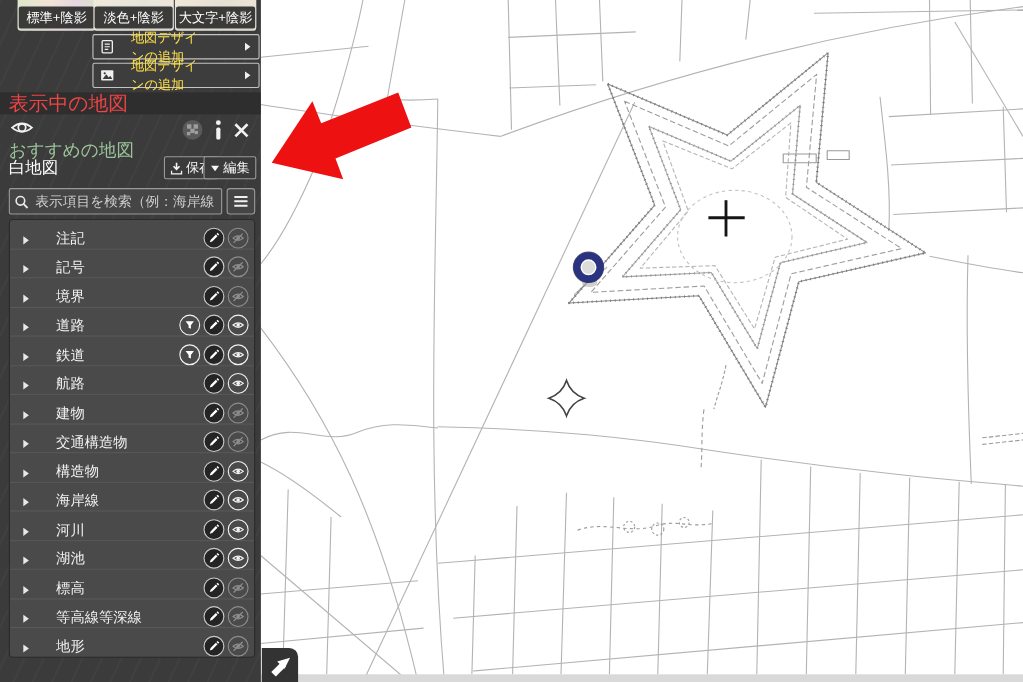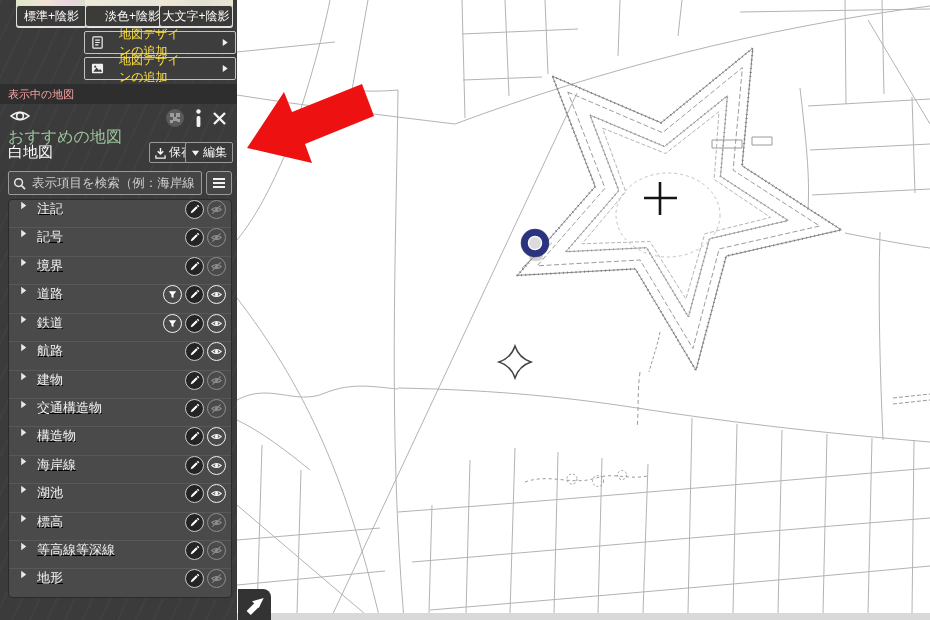--- a/index.html
+++ b/index.html
@@ -21,37 +21,37 @@
     background-image:repeating-linear-gradient(115deg,rgba(255,255,255,.025) 0 2px,transparent 2px 16px);
   }
   
   .thumb-btn{position:absolute;top:0;height:28px;border-radius:0 0 3px 3px;overflow:hidden;cursor:pointer;}
   .thumb-btn .thumb-label{
     position:absolute;left:0;right:0;bottom:1px;height:20px;line-height:20px;
     background:rgba(28,28,28,.85);border:1px solid #e0e0e0;border-radius:3px;
     color:#fff;font-size:12px;text-align:center;white-space:nowrap;
   }
   #thumb-std{left:16px;width:71px;background:linear-gradient(100deg,#dfe8c8,#f2e3d5 40%,#e8d5e0 70%,#d8e4c8);}
-  #thumb-pale{left:85px;width:73px;background:linear-gradient(100deg,#f0ead8,#e6e4da 60%,#eee8d8);padding-left:22px;}
+  #thumb-pale{left:85px;width:73px;background:linear-gradient(100deg,#f0ead8,#e6e4da 60%,#eee8d8);}
   #thumb-big{left:159px;width:74px;background:linear-gradient(100deg,#efe9d6,#e4e0d2 55%,#ece6d4);}
   
   .add-btn{
     position:absolute;left:84px;width:152px;height:23px;
     background:#3d3d3d;border:1px solid #c4c4c4;border-radius:2px;
     color:#fde047;font-size:12px;display:flex;align-items:center;gap:15px;
     padding:0 6px;box-sizing:border-box;cursor:pointer;
   }
   #add-design{top:31px;}
   #add-photo{top:57px;}
   .add-btn .grow{flex:1;}
   .add-btn svg{flex:none;}
   
   #panel-header{
     position:absolute;left:0;top:84px;width:237px;height:20px;
-    background:#2e2e2e;color:#fca5a5;font-size:11px;line-height:20px;
+    background:#2e2e2e;color:#ef4444;font-size:18px;line-height:20px;
     padding-left:8px;box-sizing:border-box;
   }
   
   #eye-top{position:absolute;left:9px;top:108px;cursor:pointer;}
   #ctl-icons{position:absolute;right:10px;top:108px;display:flex;gap:10px;align-items:center;}
   .ctl{cursor:pointer;display:inline-flex;}
   #recommended{position:absolute;left:8px;top:127px;font-size:16px;color:#9cc49c;}
   #map-name{position:absolute;left:8px;top:143px;font-size:15px;color:#ffffff;}
   .mini-btn{
     position:absolute;top:142px;height:21px;box-sizing:border-box;
@@ -77,22 +77,22 @@
     background:#454545;border:1px solid #9a9a9a;border-radius:3px;
     display:flex;align-items:center;justify-content:center;cursor:pointer;
   }
   
   #layer-panel{
     position:absolute;left:8px;top:199px;width:224px;height:399px;box-sizing:border-box;
     background:#4a4a4a;border:1px solid #2a2a2a;border-radius:4px;
     display:flex;flex-direction:column;overflow:hidden;
   }
   .layer-row{
-    flex:1;display:flex;align-items:flex-start;gap:6px;
-    padding:0 5px 0 9px;border-bottom:1px solid #585858;cursor:pointer;text-decoration:underline;
+    flex:1;display:flex;align-items:flex-end;gap:20px;
+    padding:0 5px 0 9px;border-bottom:1px solid #585858;cursor:pointer;
   }
   .layer-row:last-child{border-bottom:none;}
   .layer-row .lr-left{width:13px;height:13px;flex:none;display:inline-flex;}
   .layer-row .lr-label{flex:1;font-size:13px;color:#f2f2f2;white-space:nowrap;overflow:hidden;}
   .layer-row .lr-icons{display:flex;gap:3px;align-items:center;}
   .icbtn{width:19px;height:19px;border-radius:50%;display:inline-flex;align-items:center;justify-content:center;box-sizing:border-box;flex:none;}
   .icbtn svg{width:15px;height:15px;display:block;}
   .icbtn-line{border:1.5px solid #f2f2f2;background:transparent;}
   .icbtn-line.dim{border-color:#8d8d8d;}
   .icbtn-dark{background:#242424;border:1.5px solid #c9c9c9;}
@@ -527,20 +527,41 @@
             </svg>
           </span>
         </span>
       </div>
       <div class="layer-row">
         <span class="lr-left">
           <svg viewBox="0 0 12 12" width="11" height="11">
             <path d="M3.5,2 L9,6 L3.5,10 Z" fill="#e8e8e8"></path>
           </svg>
         </span>
+        <span class="lr-label">河川</span>
+        <span class="lr-icons">
+          <span class="icbtn icbtn-dark">
+            <svg viewBox="0 0 20 20">
+              <path d="M5,15 L5.9,12.1 L12.3,5.7 L14.3,7.7 L7.9,14.1 Z M13.1,4.9 L14.4,3.6 L16.4,5.6 L15.1,6.9 Z" fill="#ffffff"></path>
+            </svg>
+          </span>
+          <span class="icbtn icbtn-line">
+            <svg viewBox="0 0 20 20">
+              <path d="M3.8,10 Q10,4.6 16.2,10 Q10,15.4 3.8,10 Z" fill="none" stroke="#f2f2f2" stroke-width="1.5"></path>
+              <circle cx="10" cy="10" r="2.2" fill="#f2f2f2"></circle>
+            </svg>
+          </span>
+        </span>
+      </div>
+      <div class="layer-row">
+        <span class="lr-left">
+          <svg viewBox="0 0 12 12" width="11" height="11">
+            <path d="M3.5,2 L9,6 L3.5,10 Z" fill="#e8e8e8"></path>
+          </svg>
+        </span>
         <span class="lr-label">湖池</span>
         <span class="lr-icons">
           <span class="icbtn icbtn-dark">
             <svg viewBox="0 0 20 20">
               <path d="M5,15 L5.9,12.1 L12.3,5.7 L14.3,7.7 L7.9,14.1 Z M13.1,4.9 L14.4,3.6 L16.4,5.6 L15.1,6.9 Z" fill="#ffffff"></path>
             </svg>
           </span>
           <span class="icbtn icbtn-line">
             <svg viewBox="0 0 20 20">
               <path d="M3.8,10 Q10,4.6 16.2,10 Q10,15.4 3.8,10 Z" fill="none" stroke="#f2f2f2" stroke-width="1.5"></path>

